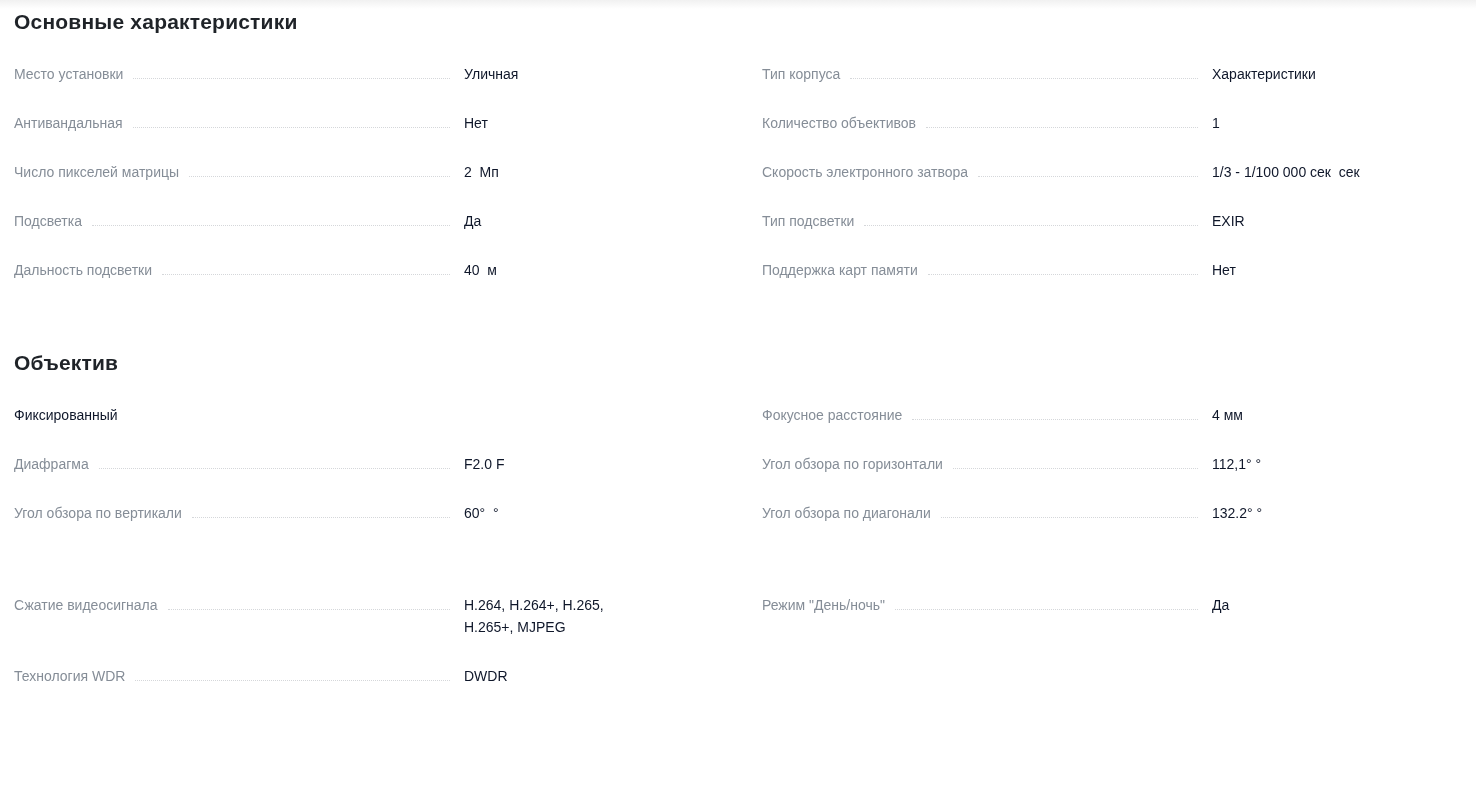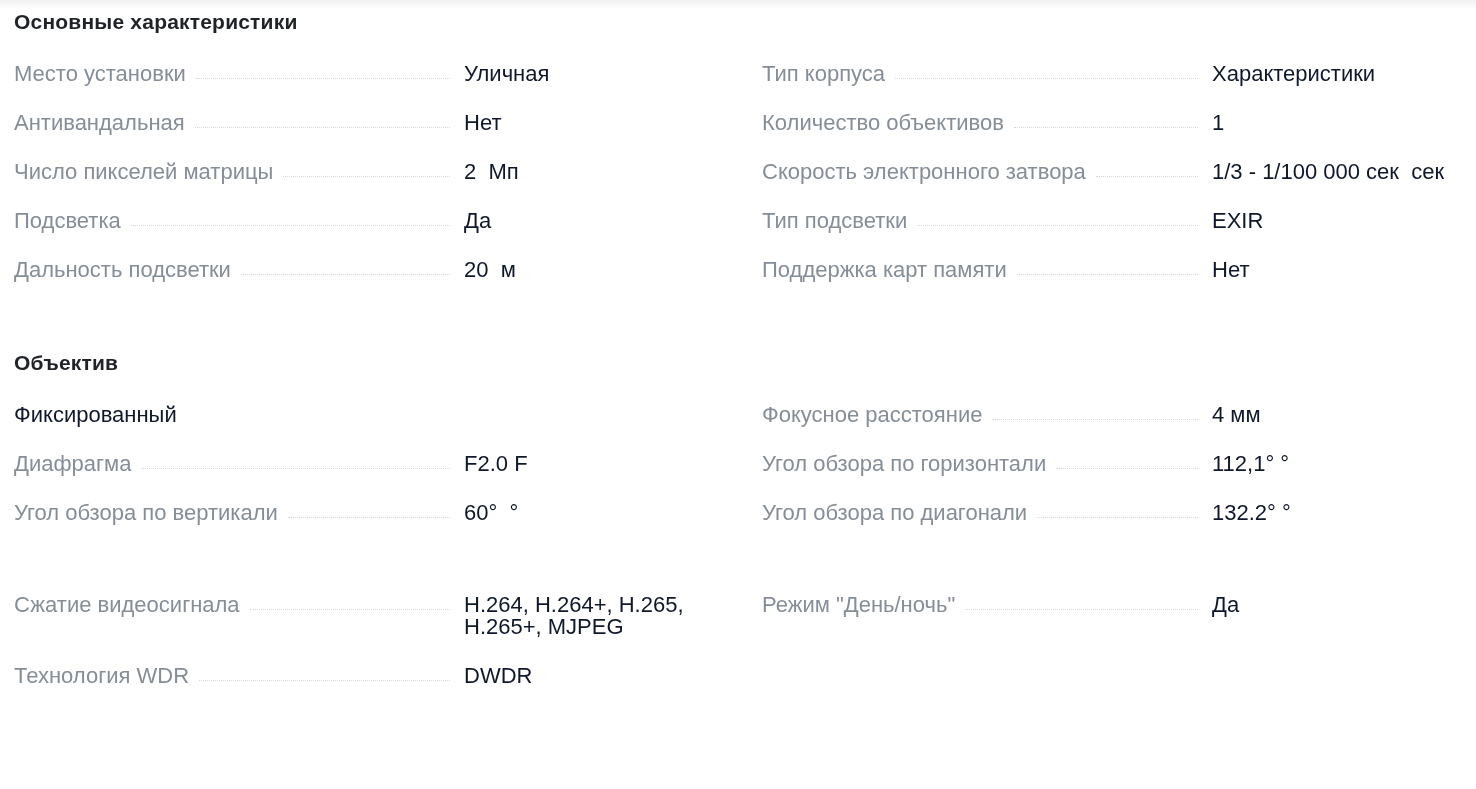--- a/index.html
+++ b/index.html
@@ -32,21 +32,21 @@
   .spec-grid {
     display: grid;
     grid-template-columns: 1fr 1fr;
     column-gap: 58px;
     row-gap: 27px;
     align-items: start;
   }
   .spec-row {
     display: flex;
     align-items: flex-start;
-    font-size: 22px;
+    font-size: 14px;
     line-height: 22px;
   }
   .spec-lead {
     flex: 0 0 450px;
     display: flex;
     align-items: flex-start;
     min-width: 0;
   }
   .spec-label {
     color: #858d97;
@@ -140,21 +140,21 @@
           <span class="spec-dots"></span>
         </div>
         <span class="spec-value">EXIR</span>
       </div>
 
       <div class="spec-row">
         <div class="spec-lead">
           <span class="spec-label">Дальность подсветки</span>
           <span class="spec-dots"></span>
         </div>
-        <span class="spec-value">20  м</span>
+        <span class="spec-value">40  м</span>
       </div>
 
       <div class="spec-row">
         <div class="spec-lead">
           <span class="spec-label">Поддержка карт памяти</span>
           <span class="spec-dots"></span>
         </div>
         <span class="spec-value">Нет</span>
       </div>
 

